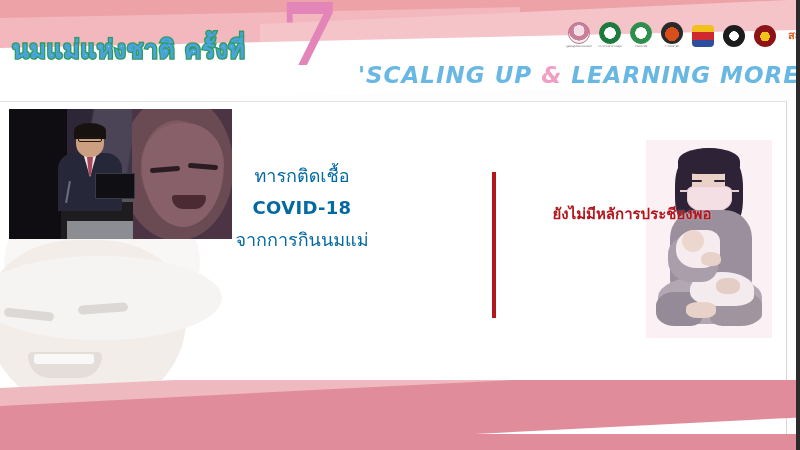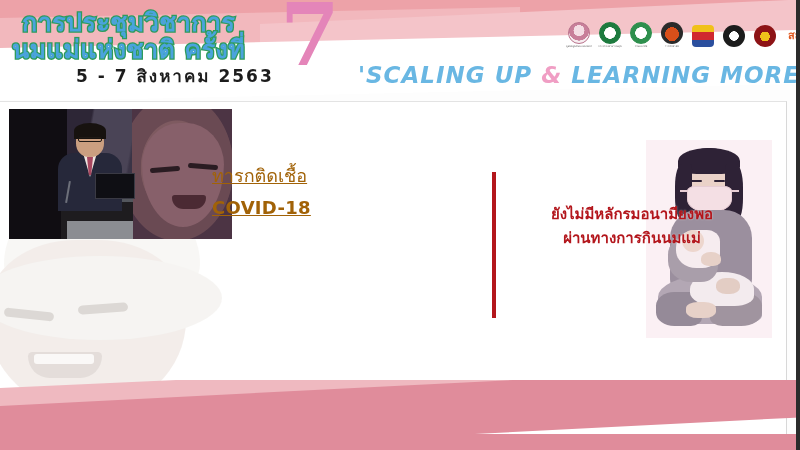--- a/index.html
+++ b/index.html
@@ -296,23 +296,23 @@
     position: absolute; left: 58px; top: 72px;
     width: 2px; height: 22px;
     background: #6d707a; transform: rotate(10deg);
   }
 
   
   .q-block {
     position: absolute;
     left: 212px; top: 58px;
     width: 180px;
-    color: #a16207;
+    text-align: center;
+    color: #0369a1;
     z-index: 8;
-    text-decoration: underline;
   }
   .q-line {
     font-size: 18px;
     line-height: 32px;
     font-weight: normal;
     white-space: nowrap;
   }
   .q-line.en { font-weight: bold; font-size: 18px; letter-spacing: 0.3px; }
 
   
@@ -503,23 +503,21 @@
 <div id="screen">
 
   <div class="banner">
     <div class="band-top"></div>
     <div class="band-mid"></div>
     <div class="band-diag"></div>
     <div class="band-white"></div>
 
     <div class="big-seven">7</div>
 
-    <div class="title-th title-th-1">การประชุมวิชาการ</div>
     <div class="title-th title-th-2">นมแม่แห่งชาติ ครั้งที่</div>
-    <div class="title-date">5 - 7 สิงหาคม 2563</div>
 
     <div class="tagline">
       <span>'SCALING UP </span><span class="amp">&amp;</span><span> LEARNING MORE'</span>
     </div>
   </div>
 
   <div class="logos">
     <div class="logo lg1">
       <span class="mark"></span>
       <span class="cap">มูลนิธิศูนย์นมแม่แห่งประเทศไทย</span>
@@ -580,20 +578,21 @@
       <div class="vt-person-head"></div>
       <div class="vt-person-hair"></div>
       <div class="vt-glasses"></div>
       <div class="vt-laptop"></div>
       <div class="vt-mic"></div>
     </div>
 
     <div class="q-block">
       <div class="q-line">ทารกติดเชื้อ</div>
       <div class="q-line en">COVID-18</div>
+      <div class="q-line">จากการกินนมแม่</div>
     </div>
 
     <div class="divider"></div>
 
     <div class="illus">
       <div class="il-hair-back"></div>
       <div class="il-face"></div>
       <div class="il-fringe"></div>
       <div class="il-hair-l"></div>
       <div class="il-hair-r"></div>
@@ -609,22 +608,21 @@
       <div class="il-lap-light"></div>
       <div class="il-arm"></div>
       <div class="il-baby"></div>
       <div class="il-baby-head"></div>
       <div class="il-hand"></div>
       <div class="il-foot"></div>
       <div class="il-hand2"></div>
     </div>
 
     <div class="a-block">
-      <div class="a-line">ยังไม่มีหลักรมอนามียงพอ</div>
-      <div class="a-line">ผ่านทางการกินนมแม่</div>
+      <div class="a-line">ยังไม่มีหลัการประชียงพอ</div>
     </div>
 
     <div class="page-num">6</div>
   </div>
 
   <div class="footer-wrap">
     <div class="foot-light"></div>
     <div class="foot-dark"></div>
     <div class="foot-flat"></div>
   </div>

